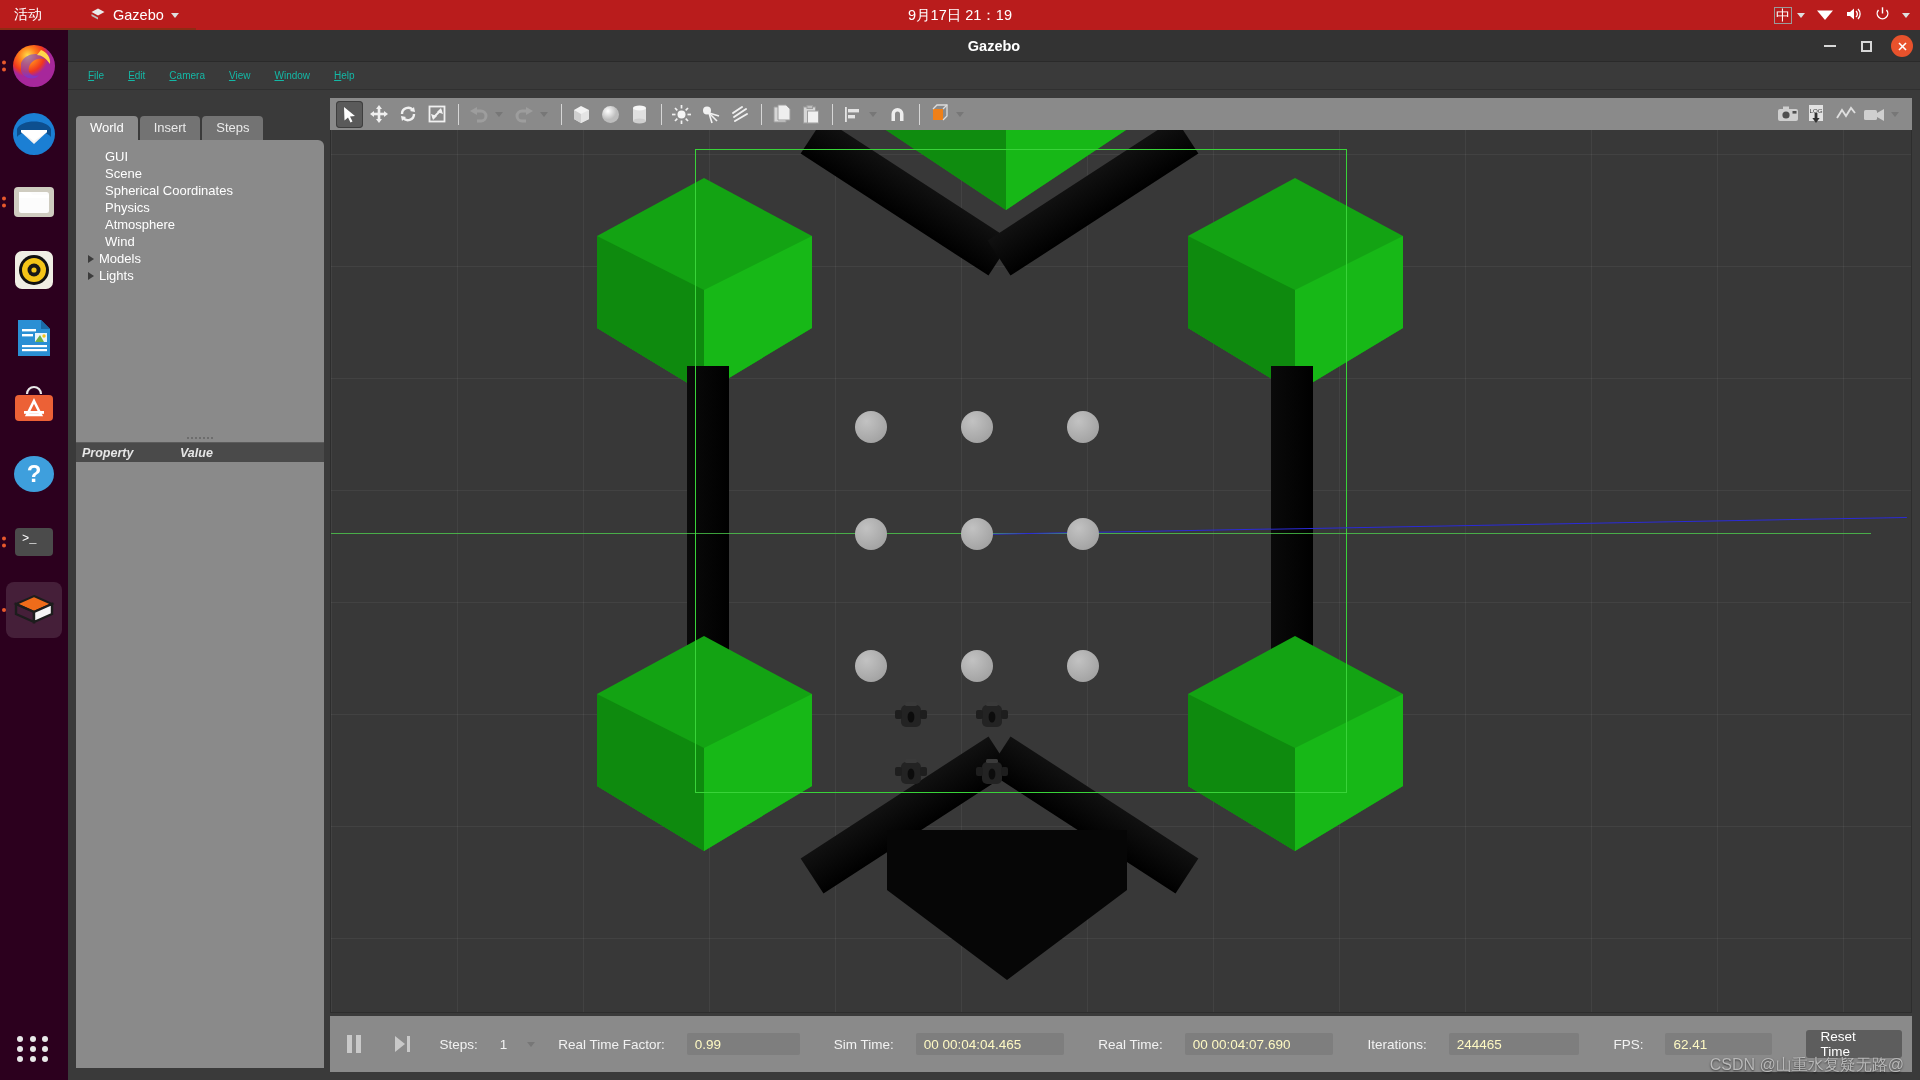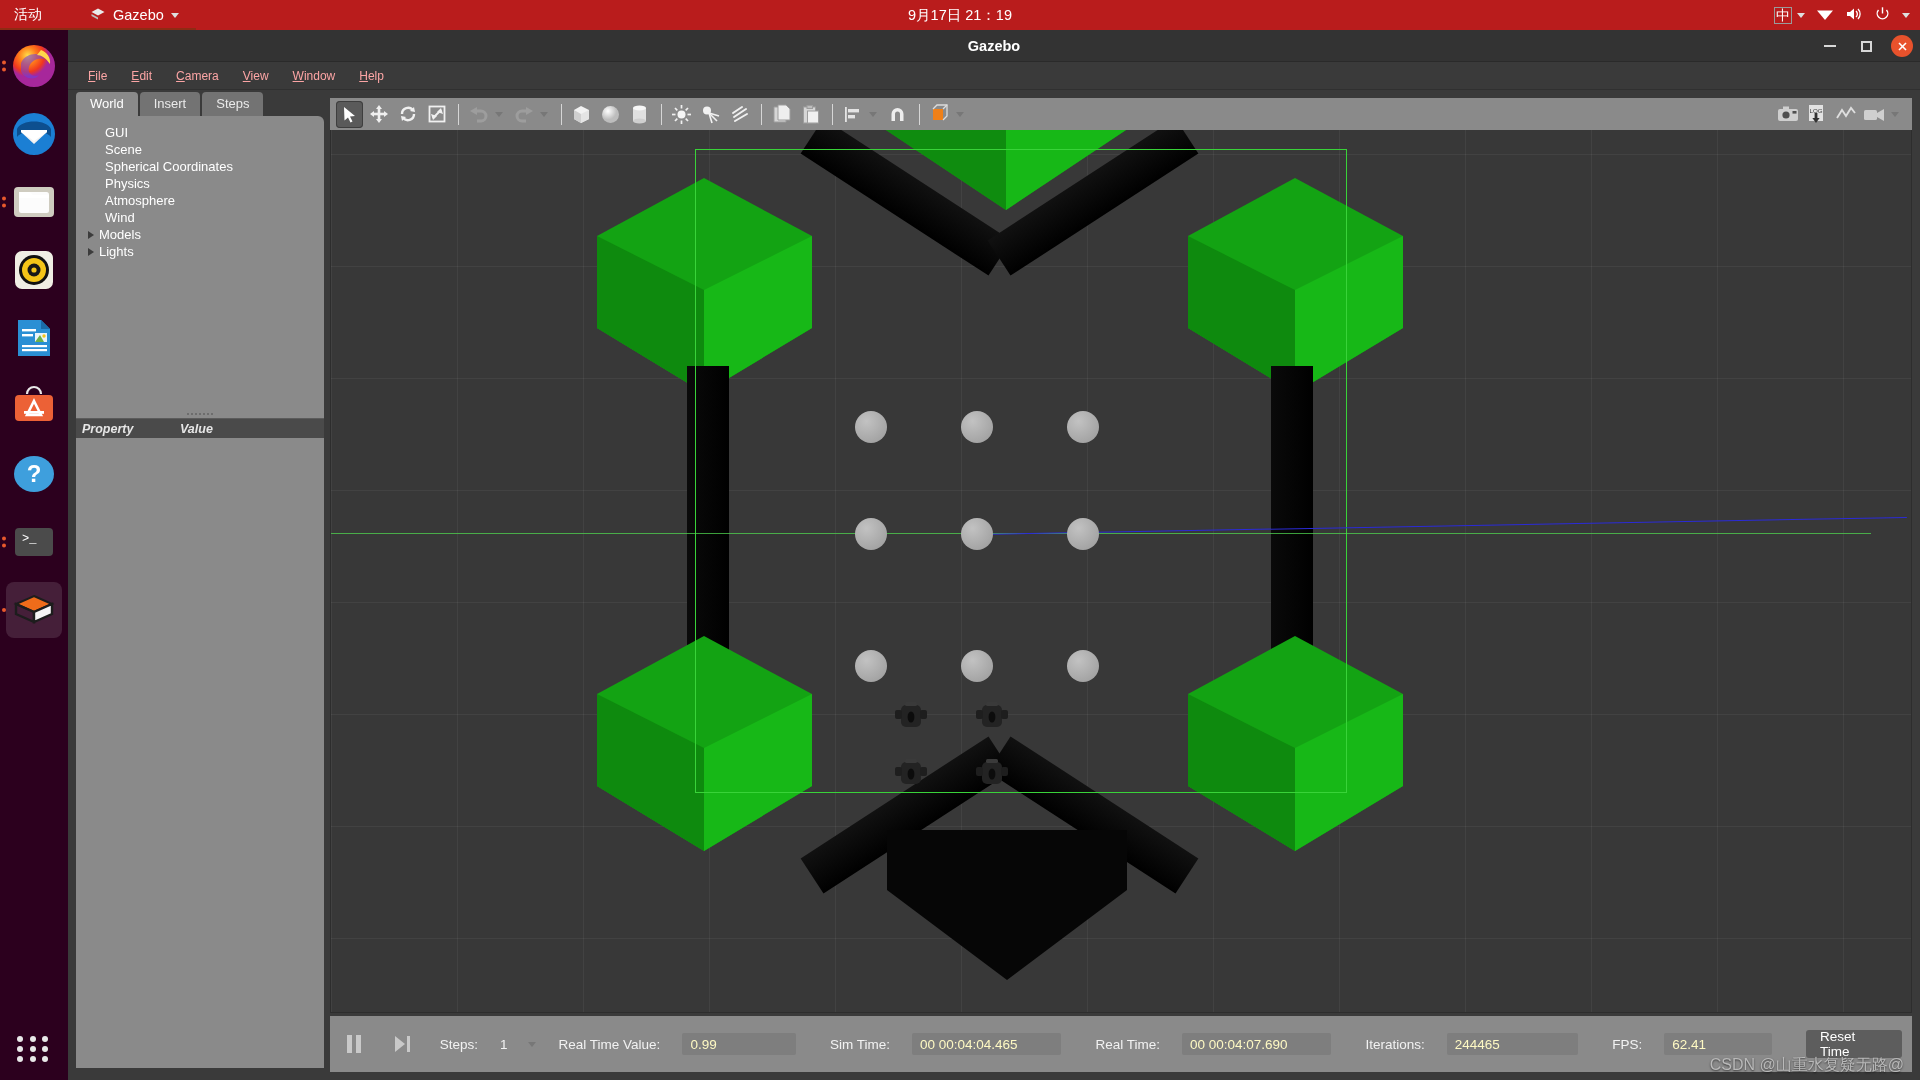--- a/index.html
+++ b/index.html
@@ -110,36 +110,36 @@
   }
 
   
   #menubar {
     height: 28px; background: #3a3a3a;
     display: flex; align-items: center;
     padding-left: 10px; gap: 4px;
     border-bottom: 1px solid #303030;
   }
   .menu-item {
-    color: #fca5a5; font-size: 12px;
+    color: #14b8a6; font-size: 10px;
     padding: 3px 10px; border-radius: 2px;
   }
   .menu-item u { text-decoration: underline; }
 
   
   #main {
     position: relative;
     height: calc(1050px - 32px - 28px);
     background: #3a3a3a;
     display: flex;
   }
 
   
   #leftpanel {
-    width: 248px; margin: 0 0 12px 8px;
+    width: 248px; margin: 24px 0 12px 8px;
     display: flex; flex-direction: column;
     background: #3a3a3a;
   }
   #panel-tabs { display: flex; align-items: flex-end; height: 26px; }
   .ptab {
     font-size: 13px; color: #eaeaea;
     padding: 4px 14px 5px 14px;
     background: #737373;
     border-top-left-radius: 4px; border-top-right-radius: 4px;
     margin-right: 2px;
@@ -873,21 +873,21 @@
             <i></i>
           </div>
         <div class="sb-step">
           <span class="tri"></span>
             <span class="bar"></span>
         </div>
         <span class="sb-label">Steps:</span>
         <span class="sb-val-plain">1</span>
         <span class="tb-caret"></span>
 
-        <span class="sb-label">Real Time Value:</span>
+        <span class="sb-label">Real Time Factor:</span>
         <span class="sb-field w-rtf">0.99</span>
 
         <span class="sb-label">Sim Time:</span>
         <span class="sb-field w-sim">00 00:04:04.465</span>
 
         <span class="sb-label">Real Time:</span>
         <span class="sb-field w-real">00 00:04:07.690</span>
 
         <span class="sb-label">Iterations:</span>
         <span class="sb-field w-iter">244465</span>

